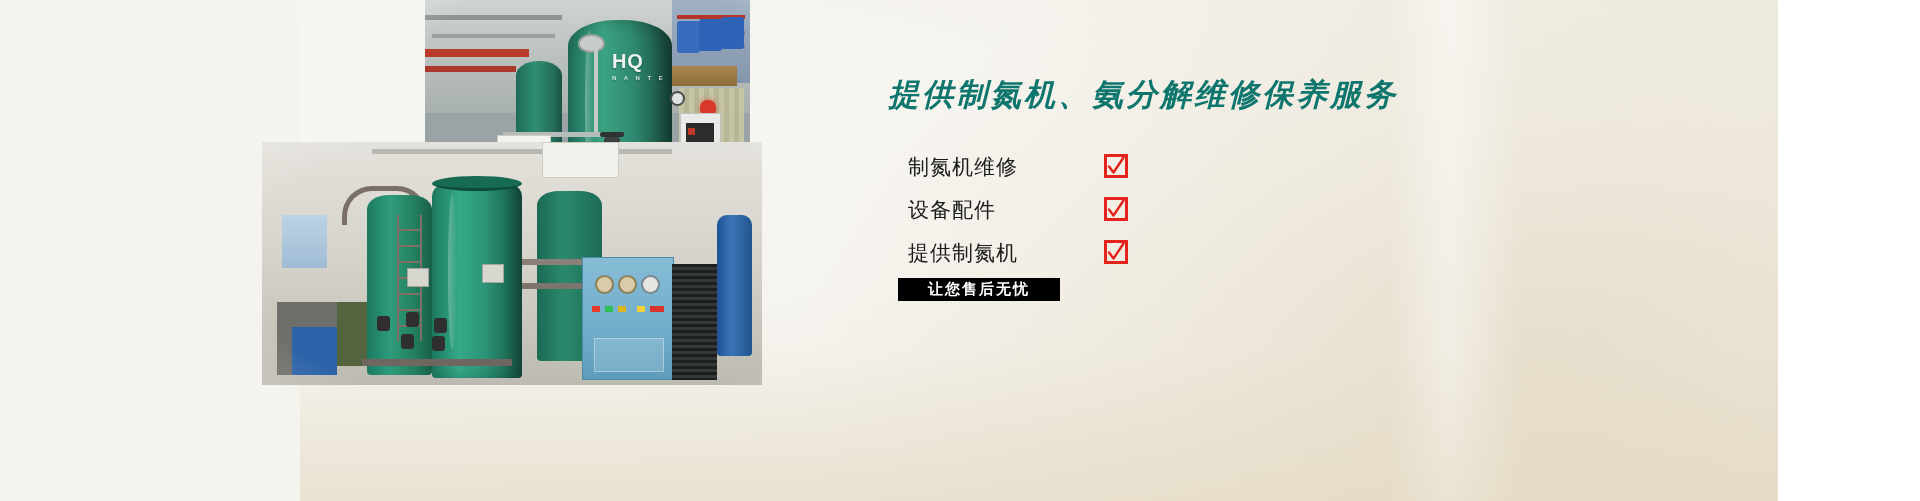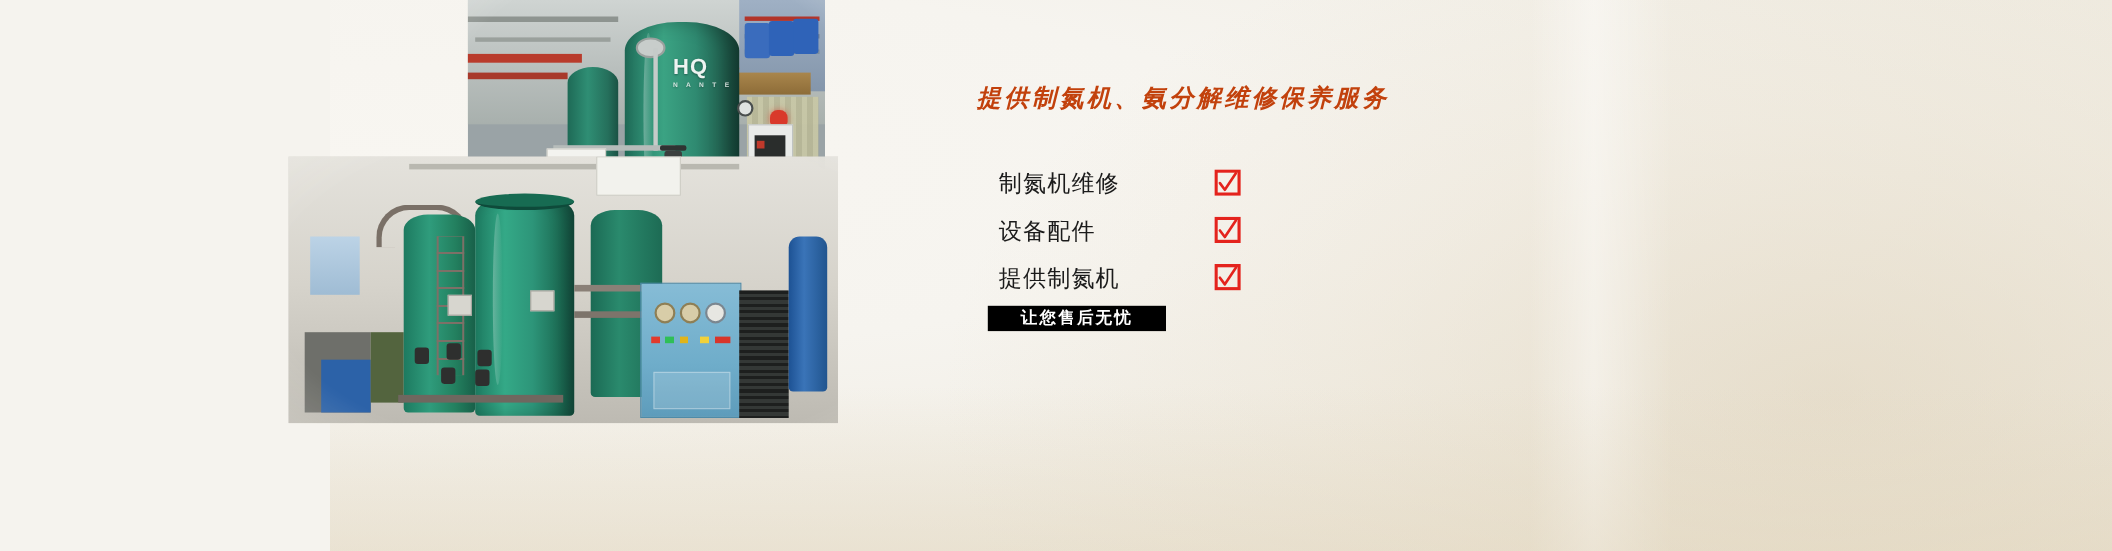--- a/index.html
+++ b/index.html
@@ -6,21 +6,21 @@
     margin: 0;
     padding: 0;
     background: #ffffff;
   }
   body {
     font-family: "DejaVu Sans", "Liberation Sans", sans-serif;
   }
 
   .banner {
     position: relative;
-    width: 1920px;
+    width: 1778px;
     height: 501px;
     overflow: hidden;
     background: #f5f3ee;
   }
 
   
   .bg-base {
     position: absolute;
     inset: 0;
     background:
@@ -431,24 +431,24 @@
     top: 0;
     width: 620px;
     height: 501px;
   }
 
   .headline {
     position: absolute;
     left: 8px;
     top: 74px;
     font-family: Liberation Sans, sans-serif;
-    font-size: 22px;
+    font-size: 31px;
     font-weight: 700;
     letter-spacing: 3px;
-    color: #c2410c;
+    color: #0f766e;
     font-style: italic;
     white-space: nowrap;
   }
 
   .service-list {
     position: absolute;
     left: 28px;
     top: 140px;
     width: 360px;
   }

